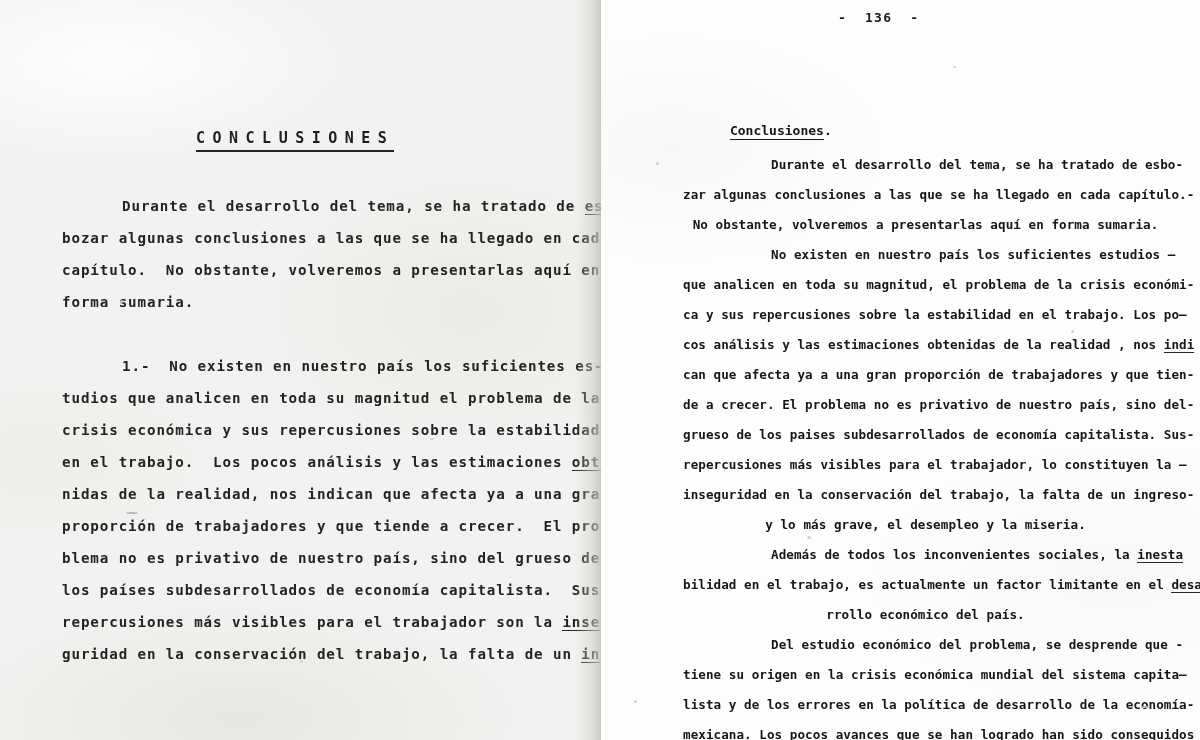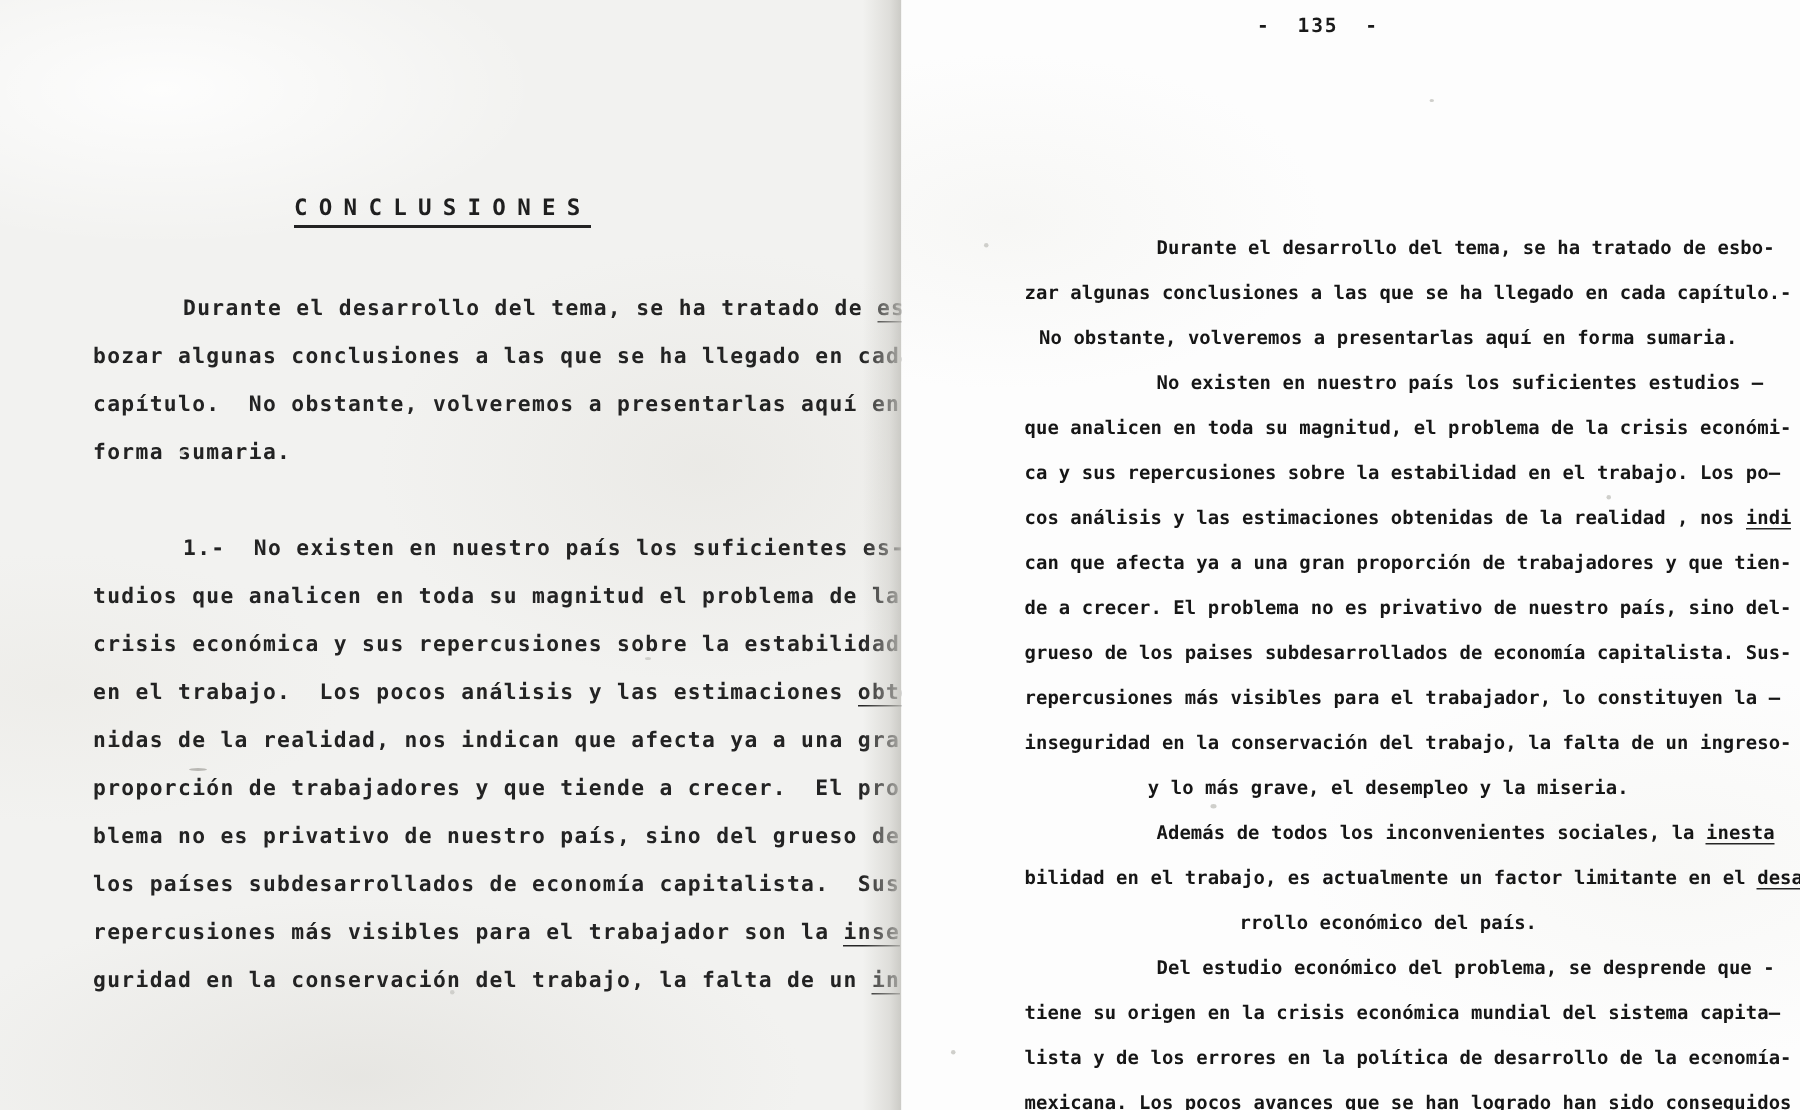--- a/index.html
+++ b/index.html
@@ -181,22 +181,25 @@
     <div class="ink left-type body-left"><span class="ln"><span style="display: inline-block; width: 60px;"></span><span>Durante el desarrollo del tema, se ha tratado de </span><span class="u">es</span></span><span class="ln"><span>bozar algunas conclusiones a las que se ha llegado en cada</span></span><span class="ln"><span>capítulo.  No obstante, volveremos a presentarlas aquí en</span></span><span class="ln"><span>forma sumaria.</span></span><span class="ln"><span></span></span><span class="ln"><span style="display: inline-block; width: 60px;"></span><span>1.-  No existen en nuestro país los suficientes es-</span></span><span class="ln"><span>tudios que analicen en toda su magnitud el problema de la</span></span><span class="ln"><span>crisis económica y sus repercusiones sobre la estabilidad</span></span><span class="ln"><span>en el trabajo.  Los pocos análisis y las estimaciones </span><span class="u">obte</span></span><span class="ln"><span>nidas de la realidad, nos indican que afecta ya a una gran</span></span><span class="ln"><span>proporción de trabajadores y que tiende a crecer.  El pro-</span></span><span class="ln"><span>blema no es privativo de nuestro país, sino del grueso de</span></span><span class="ln"><span>los países subdesarrollados de economía capitalista.  Sus</span></span><span class="ln"><span>repercusiones más visibles para el trabajador son la </span><span class="u">inse</span></span><span class="ln"><span>guridad en la conservación del trabajo, la falta de un </span><span class="u">in</span></span></div>
 
     <div class="speck" style="left:120px; top:300px; width:3px; height:3px;"></div>
     <div class="speck" style="left:430px; top:438px; width:4px; height:2px;"></div>
     <div class="speck" style="left:126px; top:512px; width:12px; height:2px; background:#b9b8b4;"></div>
     <div class="speck" style="left:300px; top:660px; width:3px; height:3px;"></div>
   </div>
 
   <div class="page page-right">
 
-    <div class="ink folio" style="left:237px;">-  135  -</div>
-
+    <div class="ink folio" style="left:237px;">-  136  -</div>
+
+    <div class="ink heading-right" style="left:82px;">
+      <span class="u">Conclusiones</span><span>.</span>
+    </div>
 
     <div class="ink right-type body-right" style="left:82px;"><span class="ln"><span style="display: inline-block; width: 88px;"></span><span>Durante el desarrollo del tema, se ha tratado de esbo-</span></span><span class="ln"><span>zar algunas conclusiones a las que se ha llegado en cada capítulo.-</span></span><span class="ln"><span>No obstante, volveremos a presentarlas aquí en forma sumaria.</span></span><span class="ln"><span style="display: inline-block; width: 88px;"></span><span>No existen en nuestro país los suficientes estudios —</span></span><span class="ln"><span>que analicen en toda su magnitud, el problema de la crisis económi-</span></span><span class="ln"><span>ca y sus repercusiones sobre la estabilidad en el trabajo. Los po—</span></span><span class="ln"><span>cos análisis y las estimaciones obtenidas de la realidad , nos </span><span class="u">indi</span></span><span class="ln"><span>can que afecta ya a una gran proporción de trabajadores y que tien-</span></span><span class="ln"><span>de a crecer. El problema no es privativo de nuestro país, sino del-</span></span><span class="ln"><span>grueso de los paises subdesarrollados de economía capitalista. Sus-</span></span><span class="ln"><span>repercusiones más visibles para el trabajador, lo constituyen la —</span></span><span class="ln"><span>inseguridad en la conservación del trabajo, la falta de un ingreso-</span></span><span class="ln"><span>y lo más grave, el desempleo y la miseria.</span></span><span class="ln"><span style="display: inline-block; width: 88px;"></span><span>Además de todos los inconvenientes sociales, la </span><span class="u">inesta</span></span><span class="ln"><span>bilidad en el trabajo, es actualmente un factor limitante en el </span><span class="u">desa</span></span><span class="ln"><span>rrollo económico del país.</span></span><span class="ln"><span style="display: inline-block; width: 88px;"></span><span>Del estudio económico del problema, se desprende que -</span></span><span class="ln"><span>tiene su origen en la crisis económica mundial del sistema capita—</span></span><span class="ln"><span>lista y de los errores en la política de desarrollo de la economía-</span></span><span class="ln"><span>mexicana. Los pocos avances que se han logrado han sido conseguidos</span></span></div>
 
     <div class="speck" style="left:55px;  top:162px; width:3px; height:3px;"></div>
     <div class="speck" style="left:352px; top:66px;  width:3px; height:2px;"></div>
     <div class="speck" style="left:470px; top:330px; width:3px; height:3px;"></div>
     <div class="speck" style="left:206px; top:536px; width:4px; height:3px;"></div>
     <div class="speck" style="left:33px;  top:700px; width:3px; height:3px;"></div>
     <div class="speck" style="left:540px; top:706px; width:9px; height:2px; background:#b9b8b4;"></div>
   </div>

